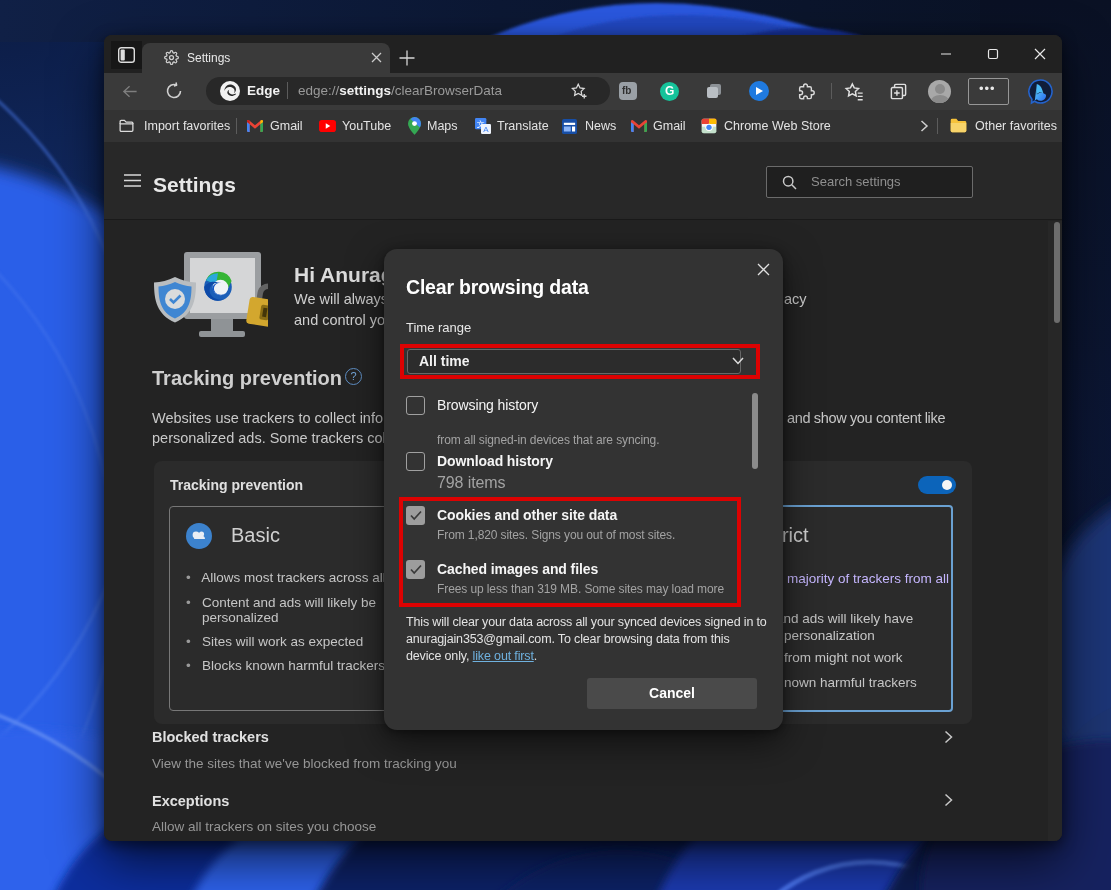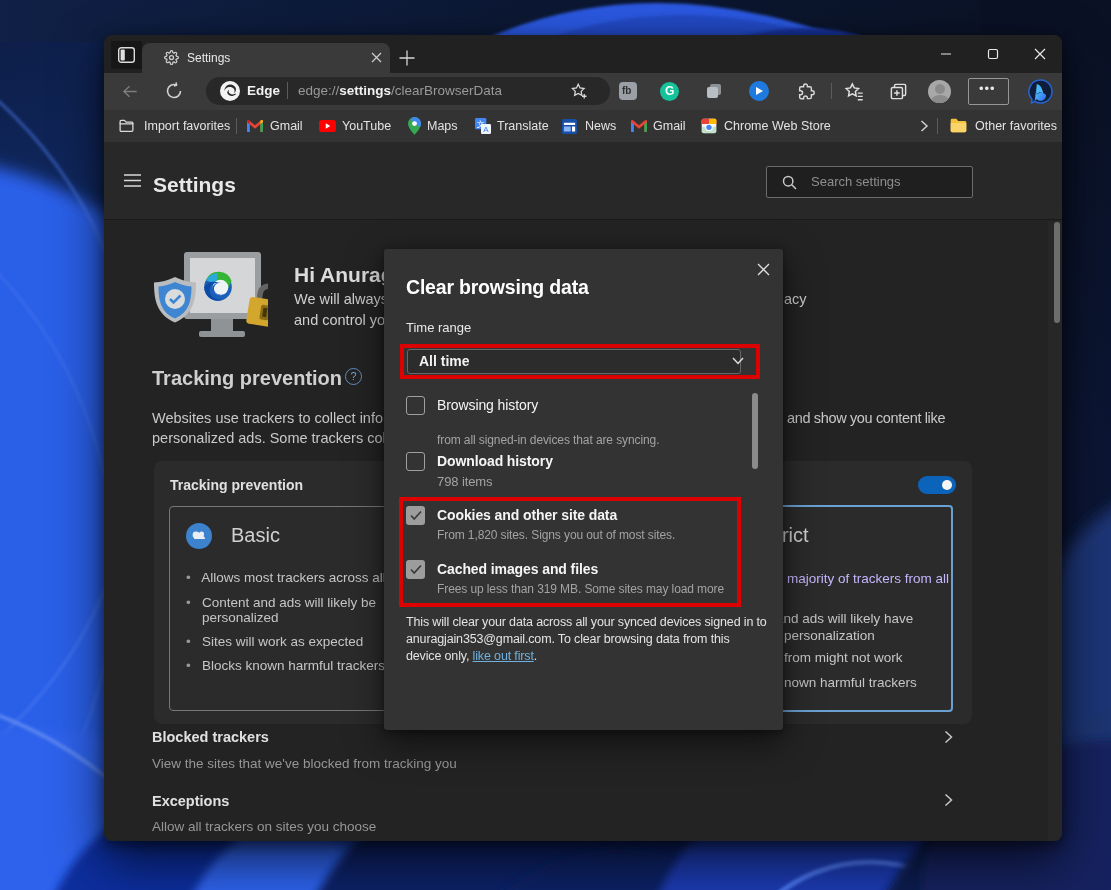--- a/index.html
+++ b/index.html
@@ -360,39 +360,39 @@
       <svg class="abs" style="left:839px;top:572px" width="11" height="14" viewBox="0 0 11 14" fill="none" stroke="#c8c8c8" stroke-width="1.5">
         <path d="M2.5,1.5 L8.5,7 L2.5,12.5"></path>
       </svg>
       <div class="t" style="left:48px;top:598px;font-size:13.5px;color:#969696;">Allow all trackers on sites you choose</div>
 
       <div class="abs" style="left:944px;top:0;width:14px;height:620px;background:#272727;"></div>
       <div class="abs" style="left:950px;top:1px;width:6px;height:101px;background:#6d6d6d;border-radius:3px;"></div>
     </div>
   </div>
 
-  <div class="abs" id="dialog" style="left:384px;top:249px;width:399px;height:481px;background:#333333;border-radius:3px;box-shadow:0 12px 36px rgba(0,0,0,.55),0 2px 8px rgba(0,0,0,.4);">
+  <div class="abs" id="dialog" style="left:384px;top:249px;width:399px;height:481px;background:#333333;border-radius:13px;box-shadow:0 12px 36px rgba(0,0,0,.55),0 2px 8px rgba(0,0,0,.4);">
     <svg class="abs" style="left:373px;top:14px" width="13" height="13" viewBox="0 0 13 13" stroke="#e0e0e0" stroke-width="1.3">
       <path d="M1,1 L12,12 M12,1 L1,12"></path>
     </svg>
     <div class="t" style="left:22px;top:27px;font-size:19.5px;font-weight:600;color:#ffffff;letter-spacing:-0.2px;">Clear browsing data</div>
     <div class="t" style="left:22px;top:71px;font-size:13px;color:#e8e8e8;">Time range</div>
     <div class="abs" style="left:23px;top:100px;width:334px;height:25px;background:#2c2c2c;border:1px solid #686868;border-radius:3px;"></div>
     <div class="t" style="left:35px;top:104px;font-size:14px;font-weight:bold;color:#f2f2f2;">All time</div>
     <svg class="abs" style="left:348px;top:108px" width="12" height="8" viewBox="0 0 12 8" fill="none" stroke="#dddddd" stroke-width="1.5">
       <path d="M1,1 L6,6.5 L11,1"></path>
     </svg>
 
     <div class="abs" style="left:22px;top:147px;width:19px;height:19px;border:1px solid #a0a0a0;border-radius:3px;"></div>
     <div class="t" style="left:53px;top:148px;font-size:14px;font-weight:normal;color:#f5f5f5;letter-spacing:-0.1px;">Browsing history</div>
     <div class="t" style="left:53px;top:184px;font-size:12px;color:#a3a3a3;letter-spacing:-0.1px;">from all signed-in devices that are syncing.</div>
 
     <div class="abs" style="left:22px;top:203px;width:19px;height:19px;border:1px solid #a0a0a0;border-radius:3px;"></div>
     <div class="t" style="left:53px;top:204px;font-size:14px;font-weight:bold;color:#f5f5f5;letter-spacing:-0.1px;">Download history</div>
-    <div class="t" style="left:53px;top:225px;font-size:13px;color:#a3a3a3;letter-spacing:-0.1px;">798 items</div>
+    <div class="t" style="left:53px;top:225px;font-size:16px;color:#a3a3a3;letter-spacing:-0.1px;">798 items</div>
 
     <div class="abs" style="left:22px;top:257px;width:19px;height:19px;background:#9d9d9d;border-radius:3px;"></div>
     <svg class="abs" style="left:26px;top:261px" width="12" height="11" viewBox="0 0 12 11" fill="none" stroke="#3a3a3a" stroke-width="1.7">
       <path d="M1,5.5 L4.2,9 L11,1.5"></path>
     </svg>
     <div class="t" style="left:53px;top:258px;font-size:14px;font-weight:bold;color:#f5f5f5;letter-spacing:-0.1px;">Cookies and other site data</div>
     <div class="t" style="left:53px;top:279px;font-size:12px;color:#a3a3a3;letter-spacing:-0.1px;">From 1,820 sites. Signs you out of most sites.</div>
 
     <div class="abs" style="left:22px;top:311px;width:19px;height:19px;background:#9d9d9d;border-radius:3px;"></div>
     <svg class="abs" style="left:26px;top:315px" width="12" height="11" viewBox="0 0 12 11" fill="none" stroke="#3a3a3a" stroke-width="1.7">
@@ -400,17 +400,18 @@
     </svg>
     <div class="t" style="left:53px;top:312px;font-size:14px;font-weight:bold;color:#f5f5f5;letter-spacing:-0.1px;">Cached images and files</div>
     <div class="t" style="left:53px;top:333px;font-size:12px;color:#a3a3a3;letter-spacing:-0.1px;">Frees up less than 319 MB. Some sites may load more</div>
 
     <div class="abs" style="left:368px;top:144px;width:6px;height:76px;background:#8b8b8b;border-radius:3px;"></div>
 
     <div class="t" style="left:22px;top:366px;font-size:12.5px;color:#e3e3e3;letter-spacing:-0.15px;">This will clear your data across all your synced devices signed in to</div>
     <div class="t" style="left:22px;top:383px;font-size:12.5px;color:#e3e3e3;letter-spacing:-0.15px;">anuragjain353@gmail.com. To clear browsing data from this</div>
     <div class="t" style="left:22px;top:400px;font-size:12.5px;color:#e3e3e3;letter-spacing:-0.15px;">device only, <span style="color:#6fb1df;text-decoration:underline;">like out first</span>.</div>
 
+    <div class="abs" style="left:203px;top:429px;width:170px;height:31px;background:#4a4a4a;border-radius:3px;text-align:center;line-height:31px;font-size:14px;font-weight:bold;color:#ffffff;">Cancel</div>
   </div>
 
   <div class="abs" style="left:400px;top:344px;width:360px;height:35px;border:4px solid #dd0202;"></div>
   <div class="abs" style="left:399px;top:497px;width:342px;height:110px;border:4px solid #dd0202;"></div>
 </div>
 
 </body></html>

